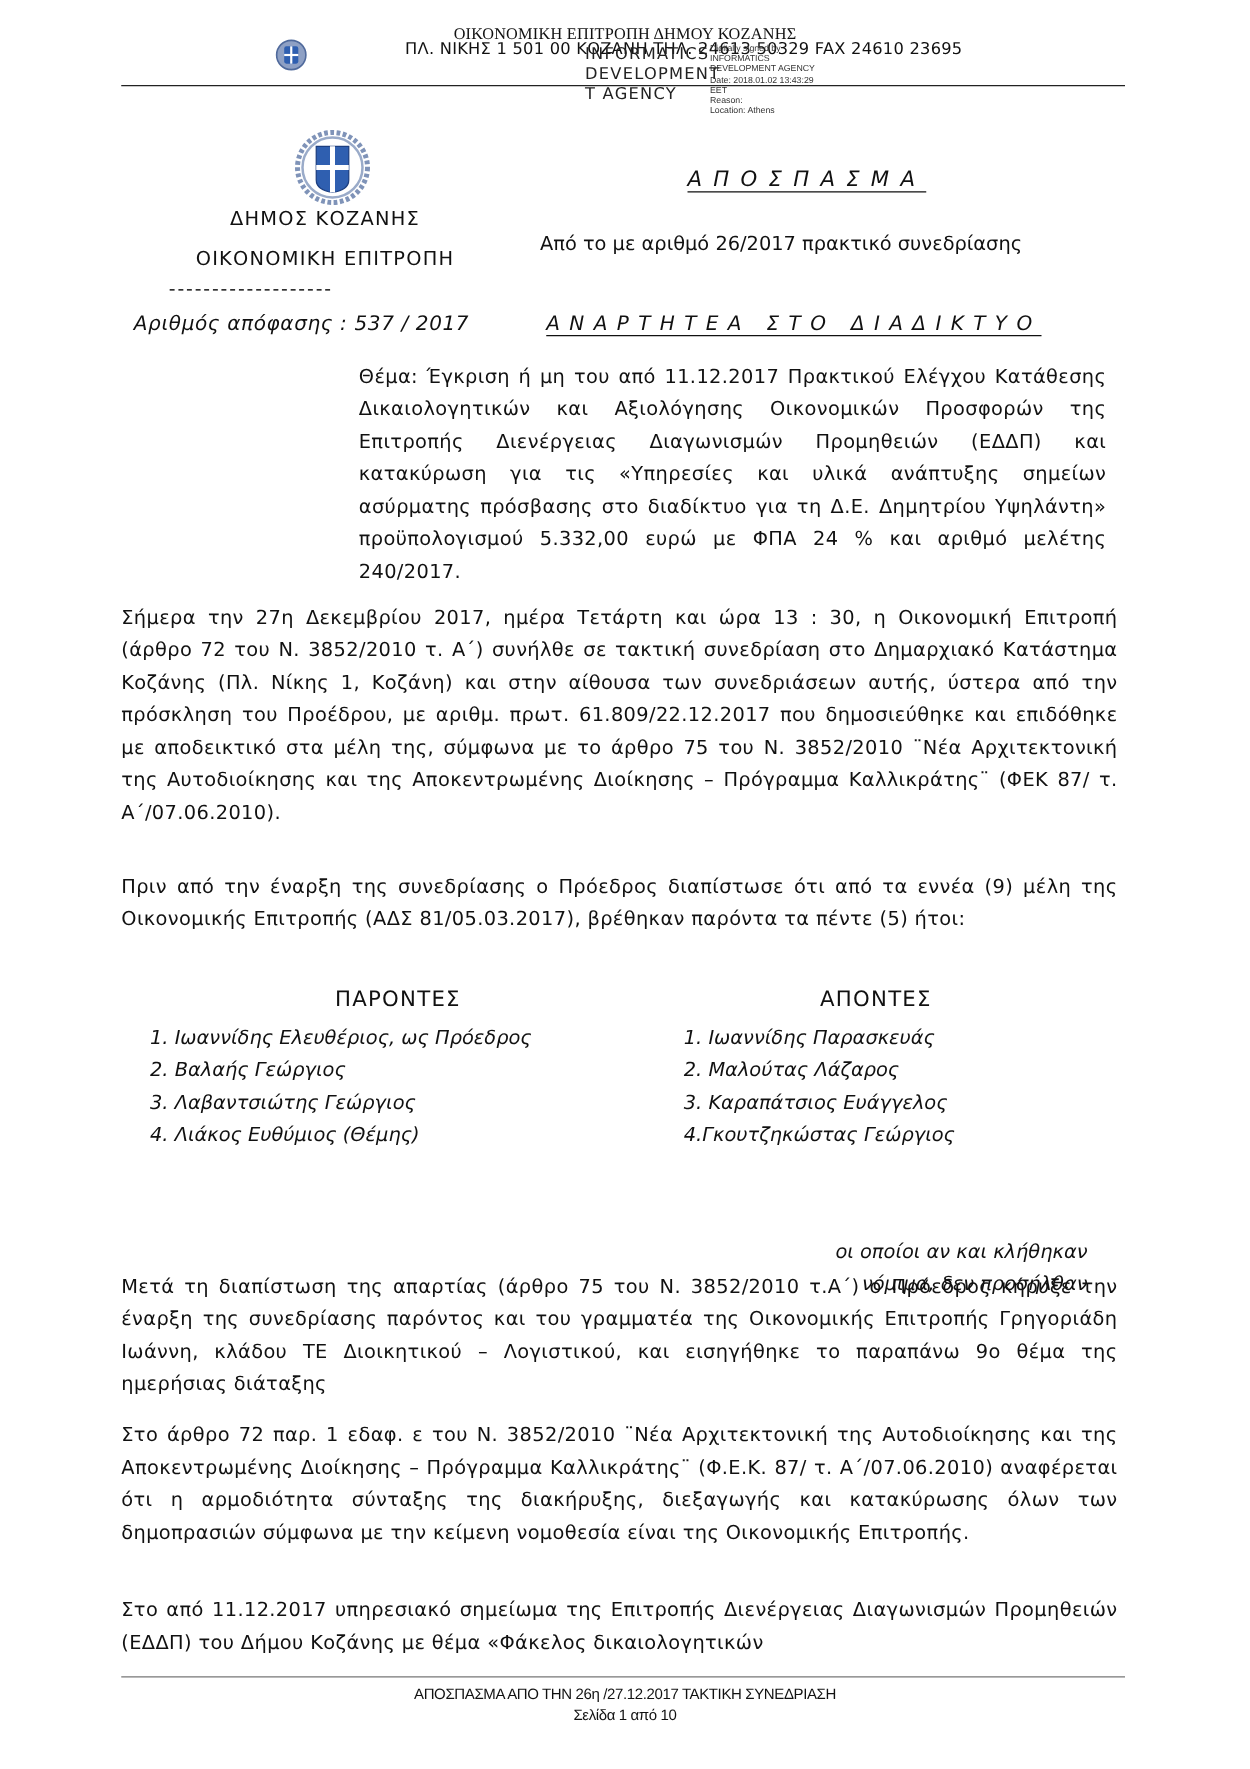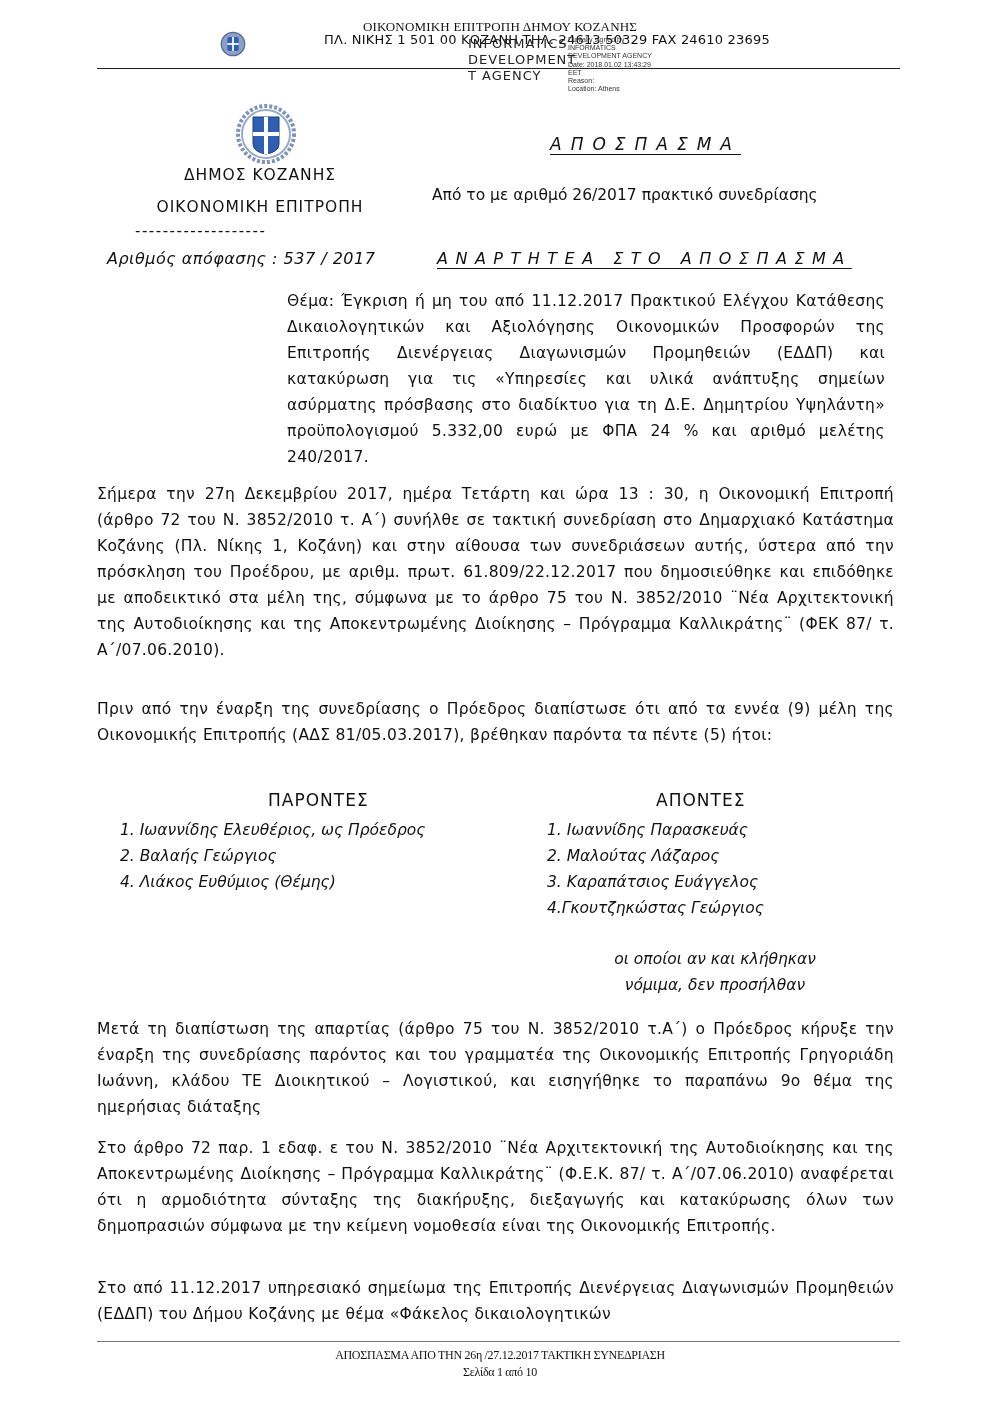--- a/index.html
+++ b/index.html
@@ -21,21 +21,21 @@
   .para { font-size: 15.5px; line-height: 26px; text-align: justify; letter-spacing: 0.3px; }
   .subject { left: 287px; top: 288px; width: 598px; }
   .p1 { left: 97px; top: 481px; width: 797px; }
   .p2 { left: 97px; top: 696px; width: 797px; }
   .col-title { font-size: 17px; letter-spacing: 1px; }
   .list { font-size: 15.5px; line-height: 26px; font-style: italic; }
   .p3 { left: 97px; top: 1016px; width: 797px; }
   .p4 { left: 97px; top: 1135px; width: 797px; }
   .p5 { left: 97px; top: 1275px; width: 797px; }
   .foot-line { left: 97px; width: 803px; top: 1341px; border-top: 1.5px solid #777; }
-  .foot { left: 0; width: 1000px; text-align: center; font-size: 12px; line-height: 17px; font-family: Liberation Serif, serif; letter-spacing: -0.3px; }
+  .foot { left: 0; width: 1000px; text-align: center; font-size: 12px; line-height: 17px; font-family: Liberation Sans, sans-serif; letter-spacing: -0.3px; }
 </style>
 </head>
 <body>
 
 <div class="abs emblem-small">
   <svg width="26" height="26" viewBox="0 0 60 60">
     <circle cx="30" cy="30" r="27" fill="#8ea0c4" stroke="#506a9c" stroke-width="3"></circle>
     <rect x="17" y="14" width="26" height="32" rx="4" fill="#2f5fb0"></rect>
     <rect x="28" y="14" width="4" height="32" fill="#fff"></rect>
     <rect x="17" y="28" width="26" height="4" fill="#fff"></rect>
@@ -72,42 +72,43 @@
 </div>
 
 <div class="abs dept" style="top:163px;">ΔΗΜΟΣ   ΚΟΖΑΝΗΣ</div>
 <div class="abs dept" style="top:195px;">ΟΙΚΟΝΟΜΙΚΗ   ΕΠΙΤΡΟΠΗ</div>
 <div class="abs dashes">-------------------</div>
 
 <div class="abs apospasma">ΑΠΟΣΠΑΣΜΑ</div>
 <div class="abs praktiko">Από το με αριθμό 26/2017 πρακτικό συνεδρίασης</div>
 
 <div class="abs arithmos">Αριθμός απόφασης :  537 / 2017</div>
-<div class="abs anartitea">ΑΝΑΡΤΗΤΕΑ ΣΤΟ ΑΠΟΣΠΑΣΜΑ</div>
+<div class="abs anartitea">ΑΝΑΡΤΗΤΕΑ ΣΤΟ ΔΙΑΔΙΚΤΥΟ</div>
 
 <div class="abs para subject">Θέμα: Έγκριση ή μη του από 11.12.2017 Πρακτικού Ελέγχου Κατάθεσης Δικαιολογητικών και Αξιολόγησης Οικονομικών Προσφορών της Επιτροπής Διενέργειας Διαγωνισμών Προμηθειών (ΕΔΔΠ) και κατακύρωση για τις «Υπηρεσίες και υλικά ανάπτυξης σημείων ασύρματης πρόσβασης στο διαδίκτυο για τη Δ.Ε. Δημητρίου Υψηλάντη» προϋπολογισμού 5.332,00 ευρώ με ΦΠΑ 24 % και αριθμό μελέτης 240/2017.</div>
 
 <div class="abs para p1">Σήμερα την 27η Δεκεμβρίου 2017, ημέρα Τετάρτη και ώρα 13 : 30, η Οικονομική Επιτροπή (άρθρο 72 του Ν. 3852/2010 τ. Α΄) συνήλθε σε τακτική συνεδρίαση στο Δημαρχιακό Κατάστημα Κοζάνης (Πλ. Νίκης 1, Κοζάνη) και στην αίθουσα των συνεδριάσεων αυτής, ύστερα από την πρόσκληση του Προέδρου, με αριθμ. πρωτ. 61.809/22.12.2017 που δημοσιεύθηκε και επιδόθηκε με αποδεικτικό στα μέλη της, σύμφωνα με το άρθρο 75 του Ν. 3852/2010 ¨Νέα Αρχιτεκτονική της Αυτοδιοίκησης και της Αποκεντρωμένης Διοίκησης – Πρόγραμμα Καλλικράτης¨ (ΦΕΚ 87/ τ. Α΄/07.06.2010).</div>
 <div class="abs para p2">Πριν από την έναρξη της συνεδρίασης ο Πρόεδρος διαπίστωσε ότι από τα εννέα (9) μέλη της Οικονομικής Επιτροπής (ΑΔΣ 81/05.03.2017), βρέθηκαν παρόντα τα πέντε (5) ήτοι:</div>
 
 <div class="abs col-title" style="left:268px; top:790px;">ΠΑΡΟΝΤΕΣ</div>
 <div class="abs list" style="left:120px; top:817px;">
   <div>1. Ιωαννίδης Ελευθέριος, ως Πρόεδρος</div>
   <div>2. Βαλαής Γεώργιος</div>
+  <div>3. Λαβαντσιώτης Γεώργιος</div>
   <div>4. Λιάκος Ευθύμιος (Θέμης)</div>
 </div>
 
 <div class="abs col-title" style="left:656px; top:790px;">ΑΠΟΝΤΕΣ</div>
 <div class="abs list" style="left:547px; top:817px;">
   <div>1. Ιωαννίδης Παρασκευάς</div>
   <div>2. Μαλούτας Λάζαρος</div>
   <div>3. Καραπάτσιος Ευάγγελος</div>
   <div>4.Γκουτζηκώστας Γεώργιος</div>
 </div>
-<div class="abs list" style="left:560px; width:310px; text-align:center; top:946px;">
+<div class="abs list" style="left:560px; width:310px; text-align:right; top:988px;">
   <div>οι οποίοι αν και κλήθηκαν</div>
   <div>νόμιμα, δεν προσήλθαν</div>
 </div>
 
 <div class="abs para p3">Μετά τη διαπίστωση της απαρτίας (άρθρο 75 του Ν. 3852/2010 τ.Α΄) ο Πρόεδρος κήρυξε την έναρξη της συνεδρίασης παρόντος και του γραμματέα της Οικονομικής Επιτροπής Γρηγοριάδη Ιωάννη, κλάδου ΤΕ Διοικητικού – Λογιστικού, και εισηγήθηκε το παραπάνω 9ο θέμα της ημερήσιας διάταξης</div>
 <div class="abs para p4">Στο άρθρο 72 παρ. 1 εδαφ. ε του Ν. 3852/2010 ¨Νέα Αρχιτεκτονική της Αυτοδιοίκησης και της Αποκεντρωμένης Διοίκησης – Πρόγραμμα Καλλικράτης¨ (Φ.Ε.Κ. 87/ τ. Α΄/07.06.2010) αναφέρεται ότι η αρμοδιότητα σύνταξης της διακήρυξης, διεξαγωγής και κατακύρωσης όλων των δημοπρασιών σύμφωνα με την κείμενη νομοθεσία είναι της Οικονομικής Επιτροπής.</div>
 <div class="abs para p5">Στο από 11.12.2017 υπηρεσιακό σημείωμα της Επιτροπής Διενέργειας Διαγωνισμών Προμηθειών (ΕΔΔΠ) του Δήμου Κοζάνης με θέμα «Φάκελος δικαιολογητικών</div>
 
 <div class="abs foot-line"></div>
 <div class="abs foot" style="top:1347px;">ΑΠΟΣΠΑΣΜΑ ΑΠΟ ΤΗΝ 26η /27.12.2017  ΤΑΚΤΙΚΗ  ΣΥΝΕΔΡΙΑΣΗ</div>

